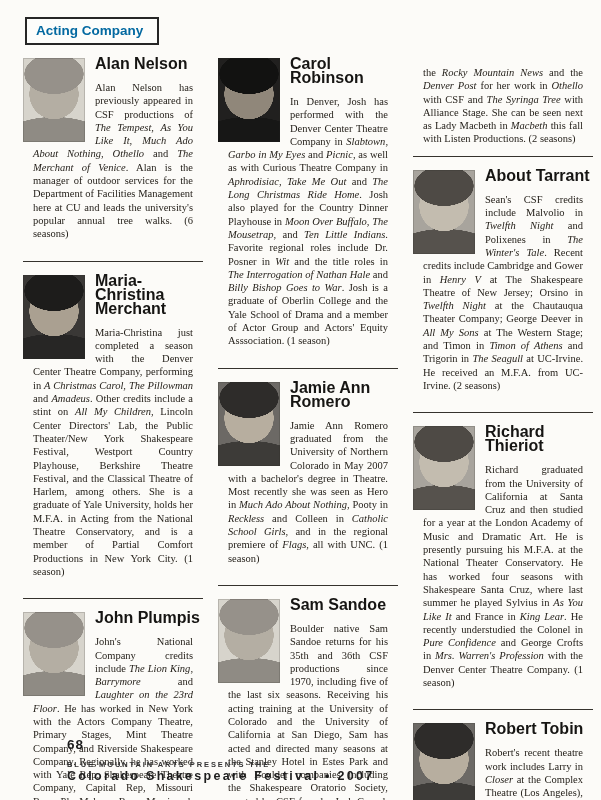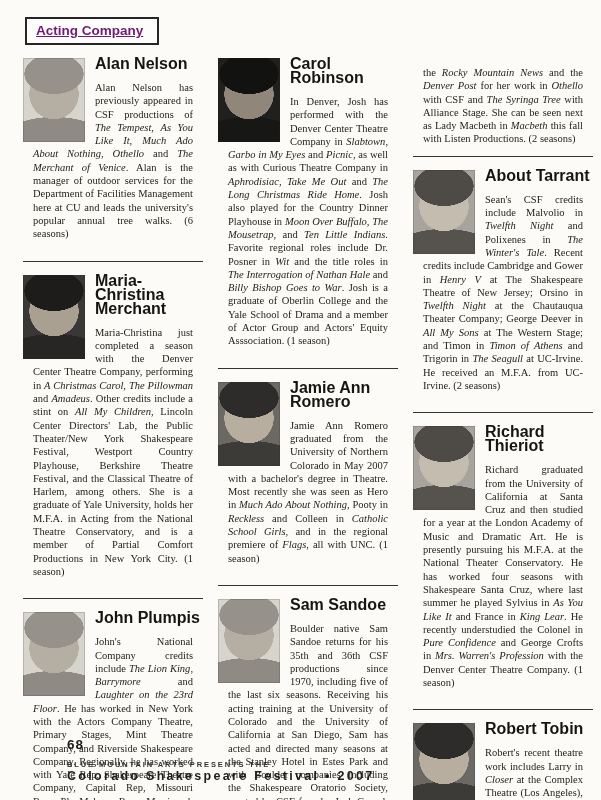--- a/index.html
+++ b/index.html
@@ -7,22 +7,21 @@
     position:relative;width:601px;height:800px;margin:0 auto;
     background:#fcfbf8;color:#211e19;overflow:hidden;
     font-family:"Liberation Serif",serif;
   }
   
   .tag{
     position:absolute;left:25px;top:17px;
     border:2px solid #262626;background:#fdfdfb;
     padding:4px 14px 5px 9px;
     font-family:"Liberation Sans",sans-serif;font-weight:bold;font-size:13.5px;
-    color:#701a75;
-    text-decoration:underline;
+    color:#0369a1;
   }
   
   .cols{position:absolute;left:23px;top:56px;width:572px;display:flex;gap:15px;}
   .col{flex:0 0 180px;width:180px;}
   .entry::after{content:"";display:block;clear:both;}
   .photo{
     float:left;width:62px;height:84px;margin:2px 10px 4px 0;
     box-shadow:0 0 0 1px rgba(40,38,34,.18) inset;
     background:
       radial-gradient(48% 24% at 50% 19%, var(--hair) 0 99%, transparent 100%),

